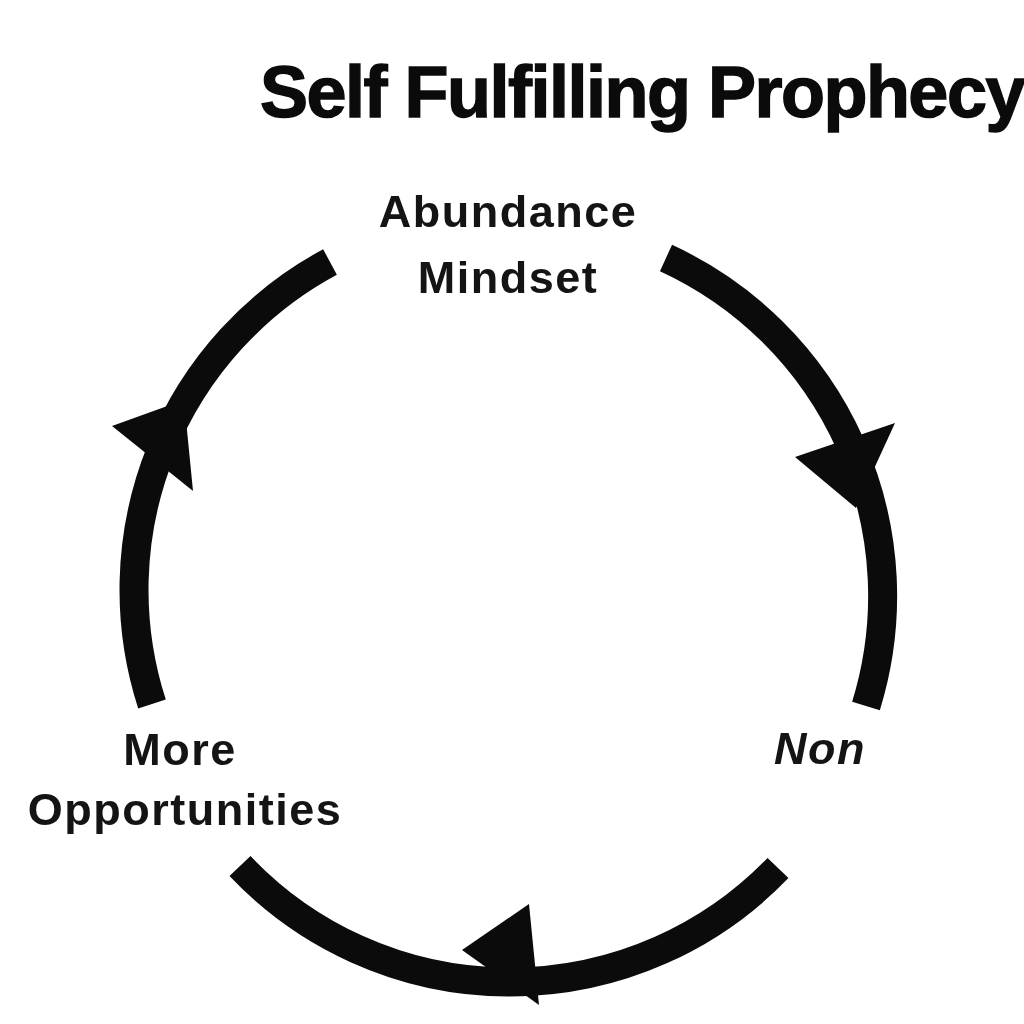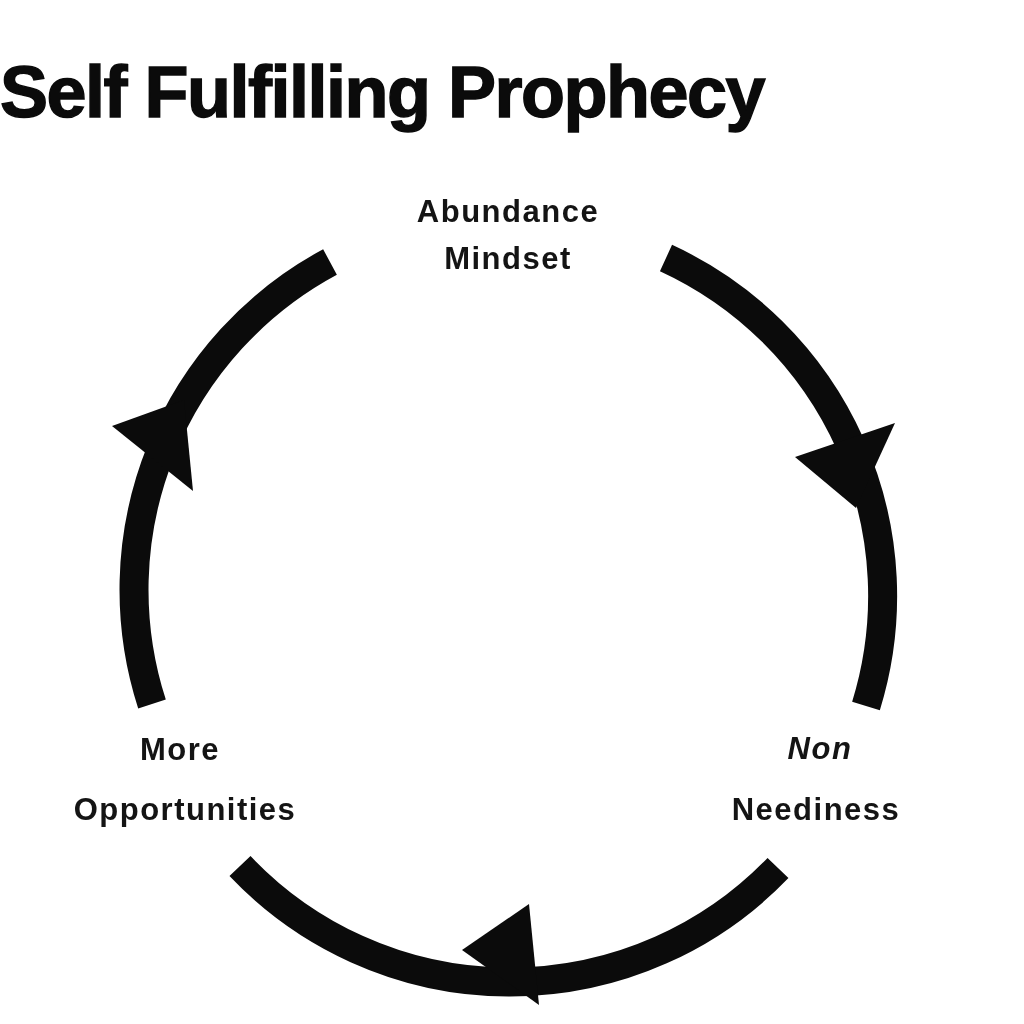--- a/index.html
+++ b/index.html
@@ -13,33 +13,33 @@
     height: 1024px;
     background: #ffffff;
     overflow: hidden;
     font-family: "Liberation Sans", sans-serif;
   }
   .title {
     position: absolute;
     left: 0;
     top: 56px;
     width: 100%;
-    text-align: left;
+    text-align: right;
     font-size: 72px;
     line-height: 72px;
     font-weight: 800;
     letter-spacing: -1.5px;
     color: #0b0b0b;
     white-space: nowrap;
     -webkit-text-stroke: 1.4px #0b0b0b;
   }
   .node-line {
     position: absolute;
     transform: translateX(-50%);
-    font-size: 31px;
+    font-size: 45px;
     line-height: 45px;
     font-weight: 600;
     letter-spacing: 1.5px;
     color: #141414;
     white-space: nowrap;
   }
   .cycle-svg {
     position: absolute;
     left: 0;
     top: 0;
@@ -59,21 +59,20 @@
     <path d="M 778 868 A 372 372 0 0 1 240 866" fill="none" stroke="#0b0b0b" stroke-width="29"></path>
 
     <path d="M 152 704 A 372 372 0 0 1 330 262" fill="none" stroke="#0b0b0b" stroke-width="29"></path>
 
     <polygon points="895,423 795,457 856,508" fill="#0b0b0b"></polygon>
     <polygon points="462,950 529,904 539,1005" fill="#0b0b0b"></polygon>
     <polygon points="112,426 184,400 193,491" fill="#0b0b0b"></polygon>
   </svg>
 
   <div class="node-line" style="left:508px; top:189px;">Abundance</div>
-  <div class="node-line" style="left:508px; top:236px;">Mindset</div>
+  <div class="node-line" style="left:508px; top:255px;">Mindset</div>
 
   <div class="node-line" style="left:820px; top:726px;font-style:italic;">Non</div>
-  <div class="node-line" style="left:816px; top:787px;">Neediness</div>
 
   <div class="node-line" style="left:185px; top:787px;">Opportunities</div>
   <div class="node-line" style="left:180px; top:727px;">More</div>
 
 </div>
 
 </body></html>

